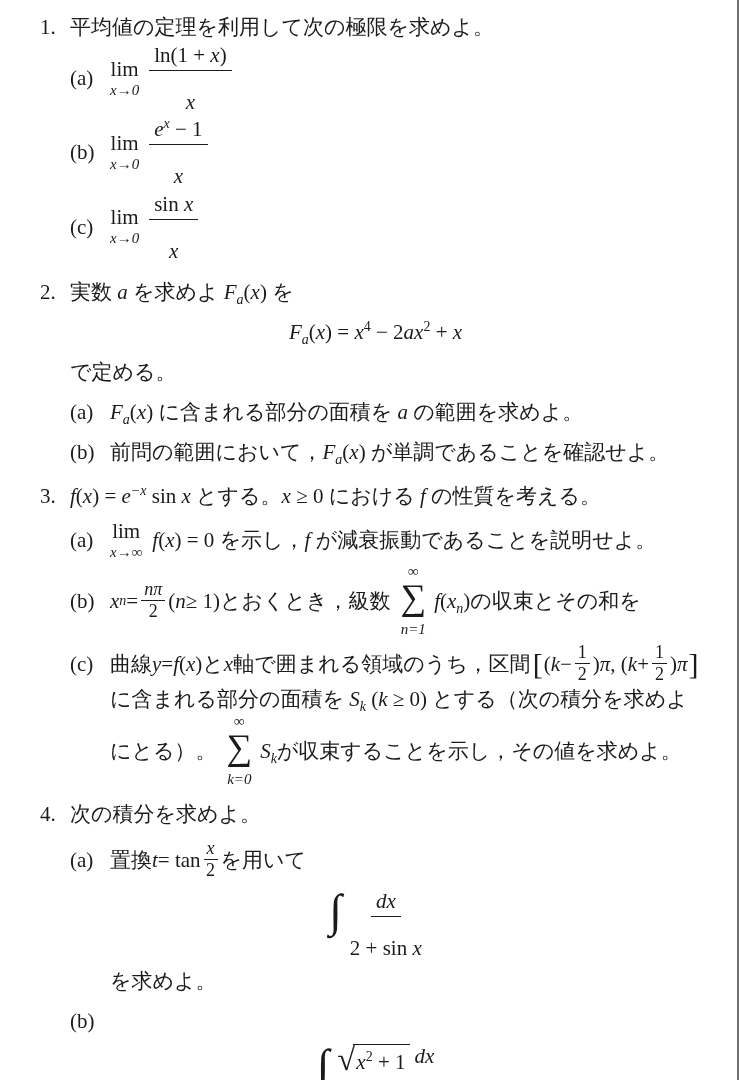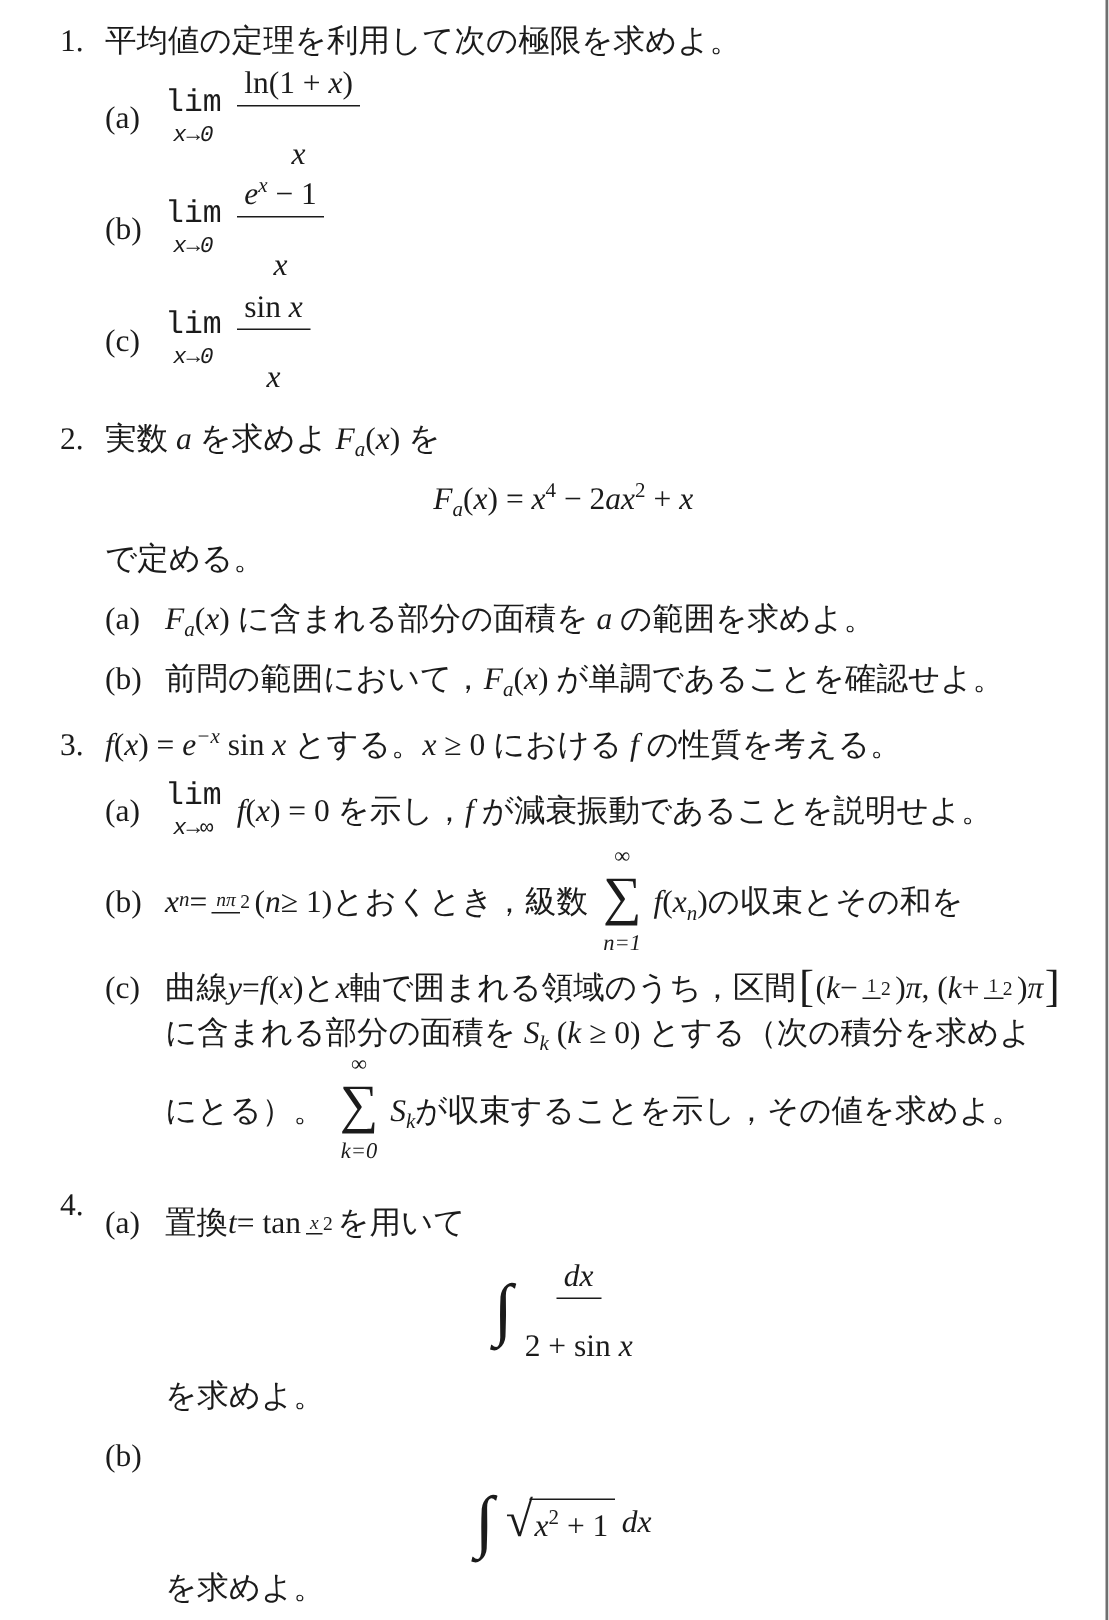--- a/index.html
+++ b/index.html
@@ -18,34 +18,34 @@
   .prob-no { width:30px; flex:none; font-style:normal; }
   .prob-body { flex:1; min-width:0; }
   .heading { line-height:26px; }
   .mi { font-style:italic; }
   .rm, .jp { font-style:normal; }
   sup { font-size:14px; line-height:0; }
   sub { font-size:14px; line-height:0; }
   .part { display:flex; align-items:center; }
   .plabel { width:40px; flex:none; font-style:normal; }
   .p1part { margin-top:2px; }
-  .limop { display:inline-flex; flex-direction:column; align-items:center; line-height:1; margin-right:10px;font-family:Liberation Mono, monospace; }
+  .limop { display:inline-flex; flex-direction:column; align-items:center; line-height:1; margin-right:10px; }
   .limop .under { font-size:15px; margin-top:3px; }
   .frac { display:inline-flex; flex-direction:column; align-items:center; line-height:1.15;gap:17px; }
   .frac .num { border-bottom:1.5px solid #1b1b1b; padding:1px 5px 3px; white-space:nowrap; }
   .frac .den { padding-top:2px; white-space:nowrap; }
-  .sfrac { display:inline-flex; flex-direction:row; align-items:center; font-size:13px; line-height:1.05; vertical-align:middle; margin:0 3px; }
+  .sfrac { display:inline-flex; flex-direction:column; align-items:center; font-size:18px; line-height:1.05; vertical-align:middle; margin:0 3px; }
   .sfrac .num { border-bottom:1.2px solid #1b1b1b; padding:0 3px 1px; }
   .sfrac .den { padding-top:1px; }
   .bigsum { display:inline-flex; flex-direction:column; align-items:center; line-height:1; margin:0 8px 0 10px; }
   .bigsum .stop { font-size:15px; font-style:normal; margin-bottom:1px; }
   .bigsum .sigma { font-size:36px; line-height:0.95; font-style:normal; }
   .bigsum .sbot { font-size:15px; font-style:italic; margin-top:8px; }
   .bigint { font-size:46px; line-height:1; font-style:normal; margin-right:8px; }
-  .display { display:flex; justify-content:center; align-items:center; margin-right:56px; }
+  .display { display:flex; justify-content:center; margin-right:56px; }
   .disp-eq { margin-top:14px; margin-bottom:14px; }
   .disp-int { margin-top:8px; margin-bottom:8px; }
   .indent { margin-left:40px; line-height:26px; }
   .p2part { margin-top:14px; line-height:26px; }
   .row3a { margin-top:12px; }
   .row3b { margin-top:4px; }
   .row3c { margin-top:6px; }
   .row4a { margin-top:12px; }
   .row4b { margin-top:14px; }
   .mt2 { margin-top:2px; }
@@ -207,20 +207,21 @@
         </span>
         <span class="nw"><span class="mi">S</span><sub class="mi">k</sub></span>
         <span class="jp"> が収束することを示し，その値を求めよ。</span>
       </div>
     </div>
   </section>
 
   <section class="prob" id="prob4">
     <span class="prob-no">4.</span>
     <div class="prob-body">
+      <div class="heading jp">次の積分を求めよ。</div>
 
       <div class="part row4a">
         <span class="plabel">(a)</span>
         <span class="jp">置換 </span>
           <span class="mi">t</span>
           <span class="rm"> = tan </span>
         <span class="sfrac">
           <span class="num mi">x</span>
           <span class="den rm">2</span>
         </span>

